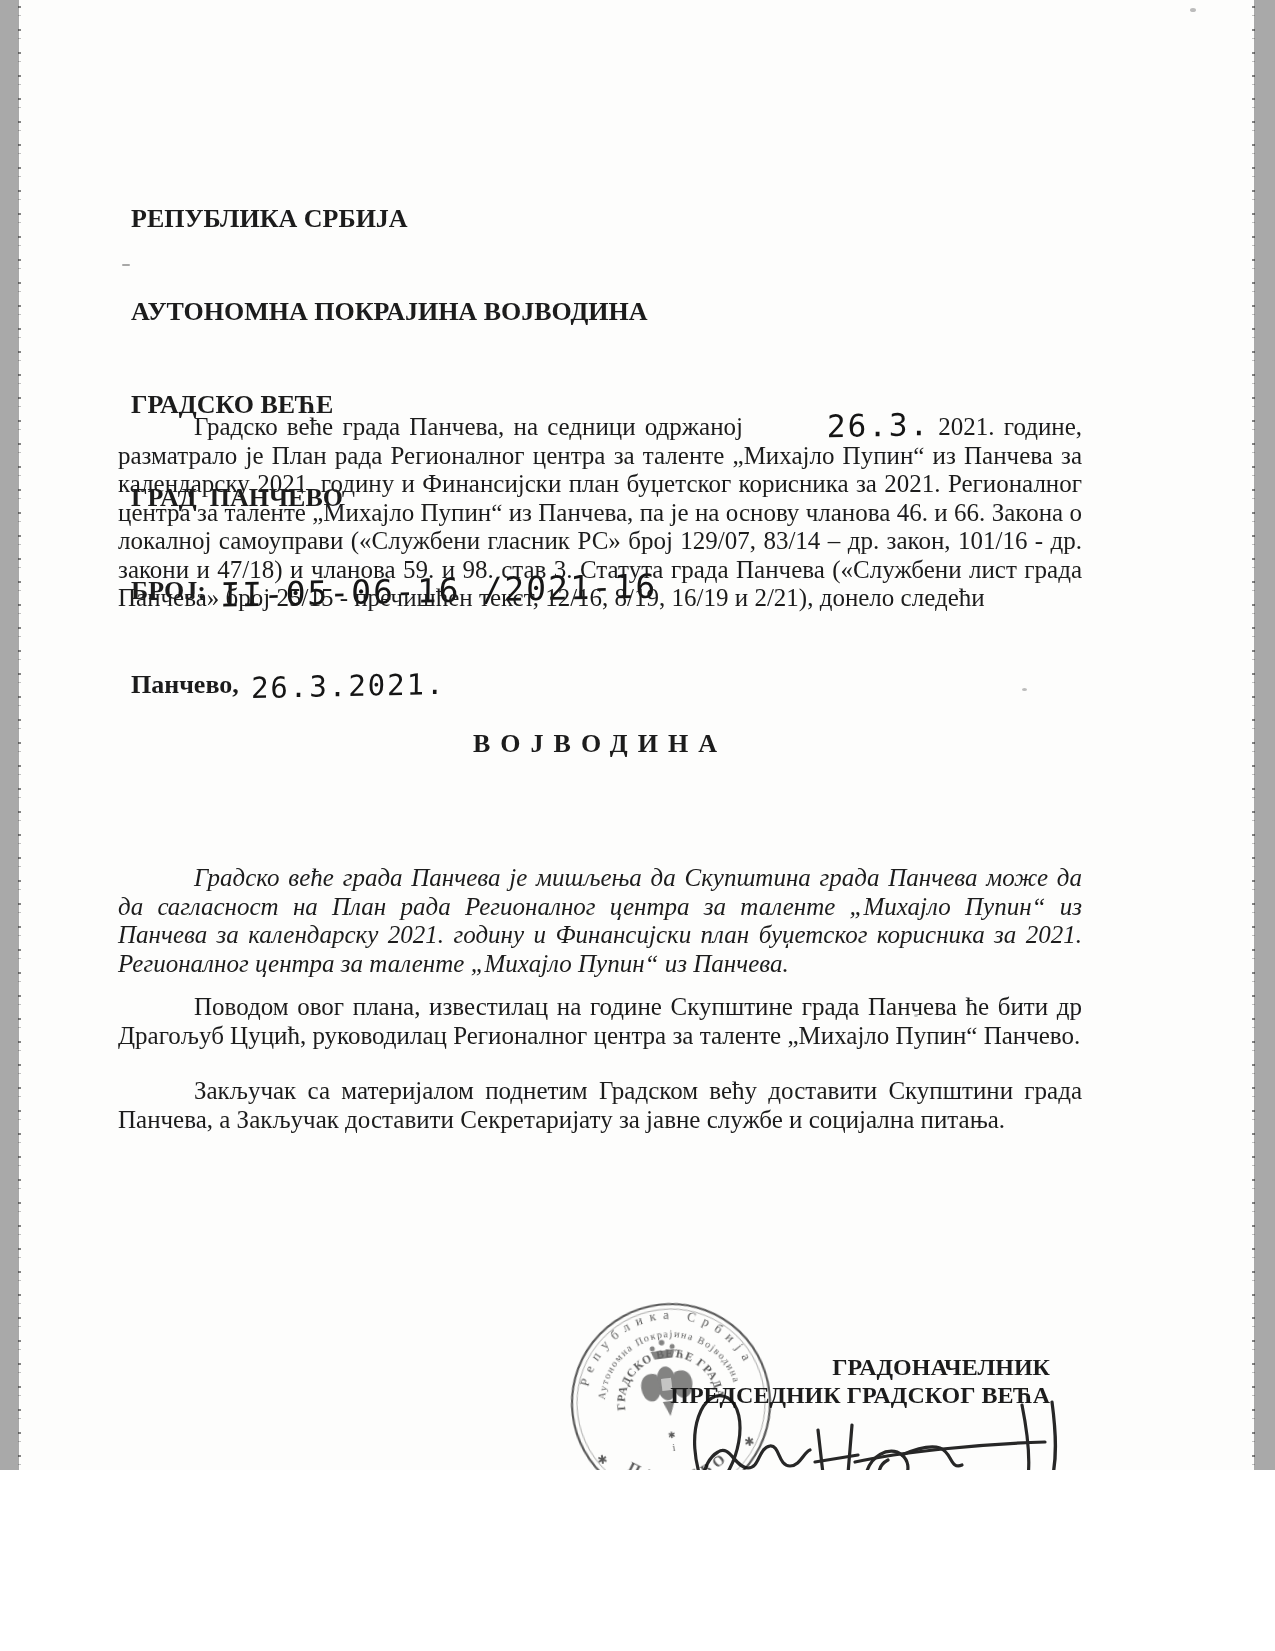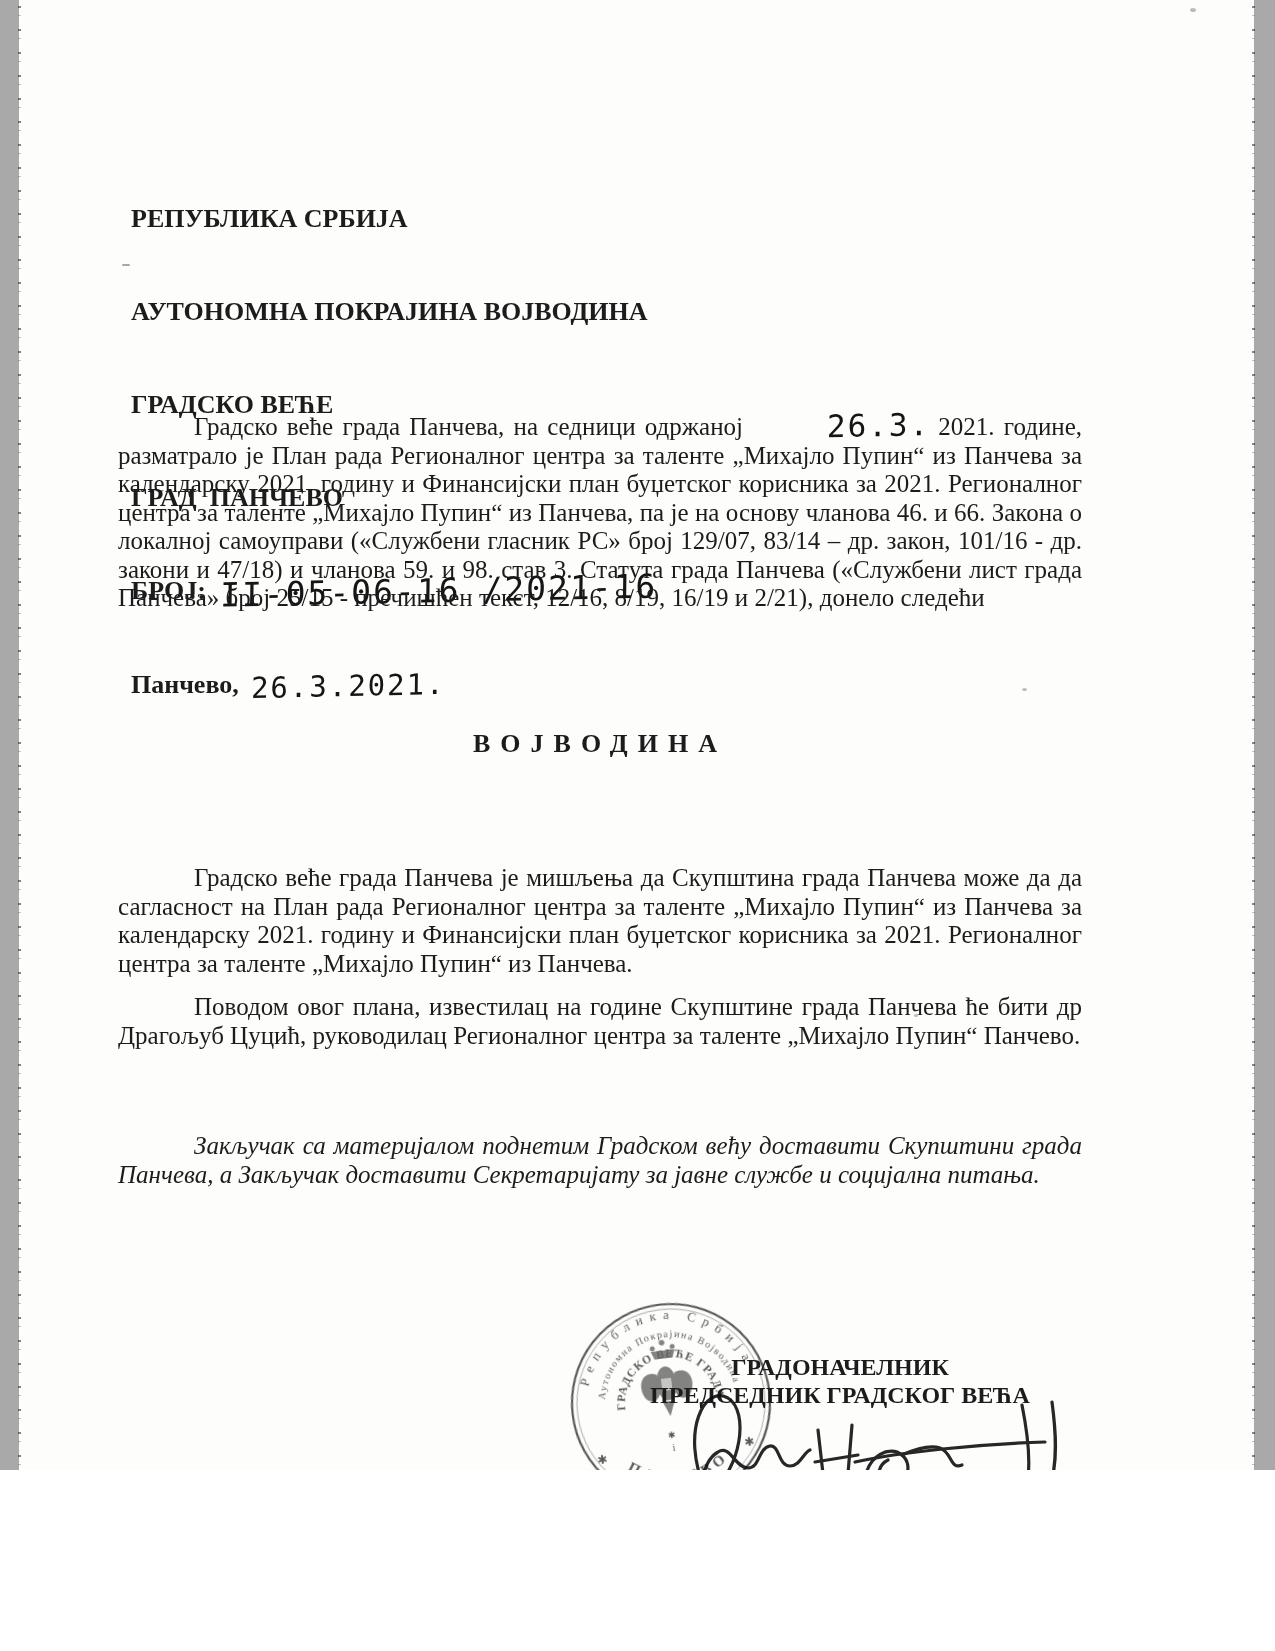--- a/index.html
+++ b/index.html
@@ -39,34 +39,34 @@
   .hw-date{font-size:29px; margin-left:12px; vertical-align:-3px;}
   .hw-inline{font-size:31px; line-height:0; margin:0 8px; vertical-align:-2px;}
 
   
   .para{
     position:absolute; left:118px; width:964px; margin:0;
     font-size:25px; line-height:28.5px;
     text-align:justify; text-indent:76px;
   }
   .para-1{top:413px;}
-  .para-2{top:864px;}
+  .para-2{top:864px;font-style:italic;}
   .para-3{top:993px;}
-  .para-4{top:1132px;font-style:italic;}
+  .para-4{top:1077px;}
 
   .title{
     position:absolute; left:118px; top:729px; width:964px;
     text-align:center; font-weight:bold; font-size:26px;
     letter-spacing:10px;
   }
 
   
   .sig-block{
     position:absolute; left:630px; top:1353px; width:420px;
-    text-align:center; font-weight:bold; font-size:24px; line-height:28px;
+    text-align:right; font-weight:bold; font-size:24px; line-height:28px;
   }
 
   .stamp-svg{position:absolute; left:551px; top:1283px; opacity:.85;}
   .stamp-text{fill:#3d3d3d; font-family:"Liberation Serif",serif;}
   .sig-svg{position:absolute; left:600px; top:1380px;}
 
   
   .speck{position:absolute; border-radius:50%; background:rgba(40,40,40,.3);}
   .speck-a{left:1022px; top:688px; width:5px; height:3px;}
   .speck-b{left:1190px; top:8px; width:6px; height:4px;}

